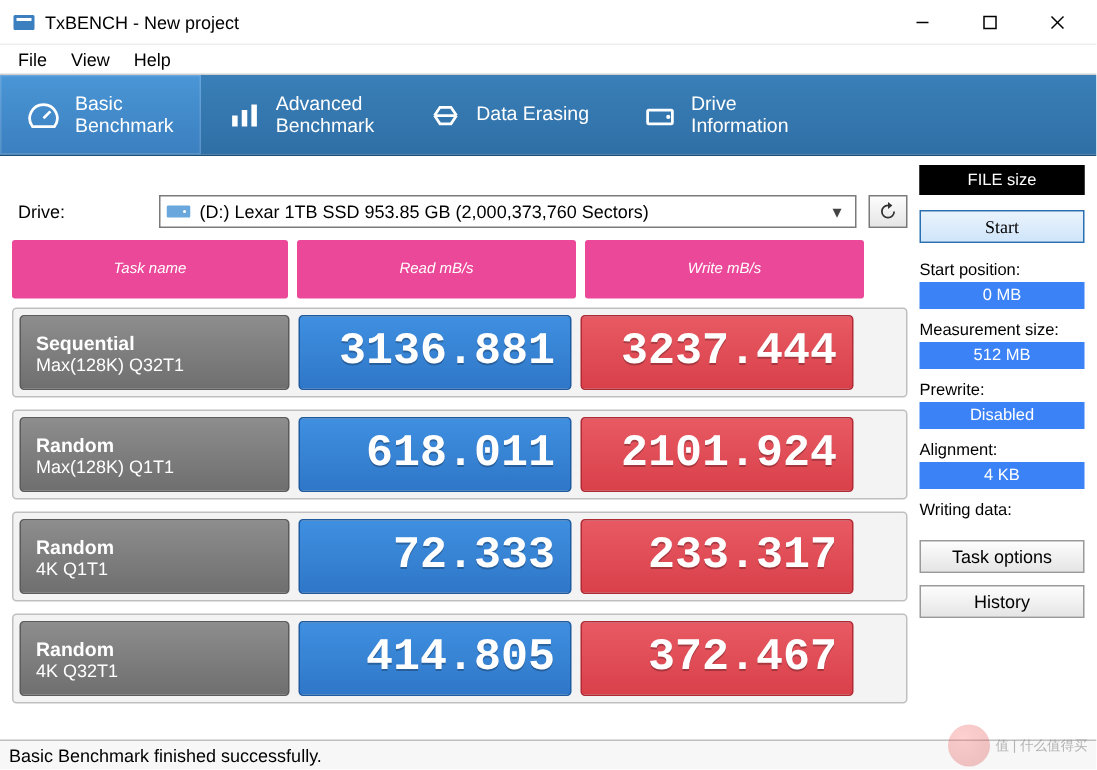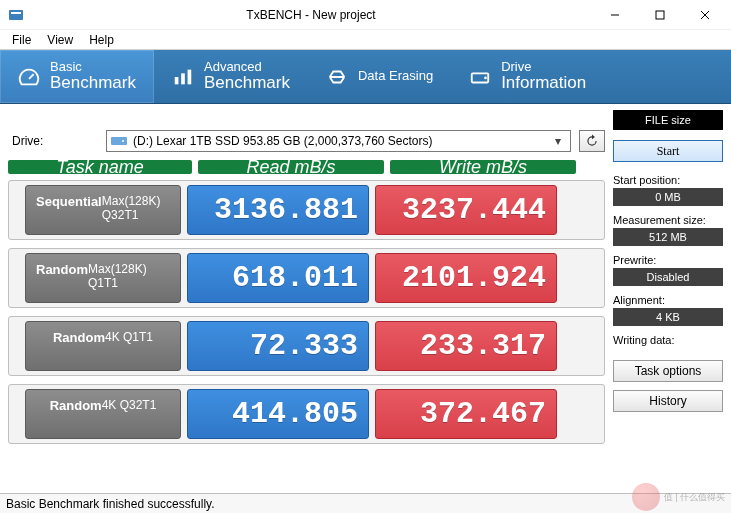--- a/index.html
+++ b/index.html
@@ -1,56 +1,56 @@
 <!DOCTYPE html>
 <html><head>
 <meta charset="utf-8">
 <style>
 * { margin: 0; padding: 0; box-sizing: border-box; }
 body { font-family: "Segoe UI", Tahoma, sans-serif; font-size: 12px; background: #fff; width: 731px; height: 513px; overflow: hidden; position: relative; }
-.titlebar { height: 30px; background: #fff; display: flex; align-items: center; padding: 0 4px 0 8px; border-bottom: 1px solid #eee; text-align: center; }
+.titlebar { height: 30px; background: #fff; display: flex; align-items: center; padding: 0 4px 0 8px; border-bottom: 1px solid #eee; }
 .titlebar .icon { width: 16px; height: 16px; margin-right: 6px; display: inline-flex; }
 .titlebar .title { flex: 1; font-size: 12px; }
 .titlebar .wbtn { width: 45px; height: 28px; display: flex; align-items: center; justify-content: center; font-family: sans-serif; font-size: 12px; }
 .titlebar .wbtn svg { width: 10px; height: 10px; }
 .menubar { height: 20px; display: flex; align-items: center; padding: 0 4px; border-bottom: 1px solid #d0d0d0; }
 .menubar .mitem { padding: 2px 8px; font-size: 12px; }
 .tabbar { height: 54px; background: linear-gradient(#3a7fb8,#2f6fa6); display: flex; align-items: stretch; border-bottom: 1px solid #1d4e78; }
 .tab { display: flex; align-items: center; padding: 0 18px; color: #fff; font-size: 13px; gap: 10px; cursor: pointer; }
 .tab.active { background: linear-gradient(#4a96d6,#3b7fbf); box-shadow: inset 0 0 0 1px rgba(255,255,255,.15); justify-content: flex-end; }
 .tab .ticon { width: 22px; height: 22px; display: inline-flex; align-items: center; justify-content: center; }
 .tab .tlabel .line1 { font-size: 13px; line-height: 1.1; }
-.tab .tlabel .line2 { font-size: 17px; line-height: 1.1; }
+.tab .tlabel .line2 { font-size: 13px; line-height: 1.1; }
 .worksplit { display: flex; height: calc(513px - 30px - 20px - 54px - 20px); }
 .mainarea { flex: 1; padding: 22px 8px 0 8px; }
 .driverow { display: flex; align-items: center; gap: 8px; margin: 4px 0 8px 0; }
 .driverow label { width: 90px; padding-left: 4px; }
 .driveselect { flex: 1; display: flex; align-items: center; height: 22px; border: 1px solid #7a7a7a; background: #fff; padding: 0 4px; gap: 6px; position: relative; }
 .driveselect .dticon { width: 16px; height: 12px; }
 .driveselect .cvd { margin-left: auto; width: 16px; text-align: center; color: #444; }
 .refreshbtn { width: 26px; height: 22px; border: 1px solid #7a7a7a; background: linear-gradient(#fdfdfd,#e5e5e5); display: flex; align-items: center; justify-content: center; }
 .headerrow { display: flex; gap: 6px; margin-top: 2px; }
-.hcell { background: #15803d; color: #fff; font-style: italic; font-weight: 500; font-size: 18px; height: 14px; display: flex; align-items: center; justify-content: center; border-radius: 2px; }
+.hcell { background: #ec4899; color: #fff; font-style: italic; font-weight: 500; font-size: 10px; height: 39px; display: flex; align-items: center; justify-content: center; border-radius: 2px; }
 .hname { width: 184px; }
 .hread { width: 186px; }
 .hwrite { width: 186px; }
 .rows { margin-top: 6px; display: flex; flex-direction: column; gap: 8px; }
 .rrow { display: flex; gap: 6px; border: 1px solid #bfbfbf; border-radius: 3px; padding: 4px; background: #f3f3f3; }
-.taskcell { width: 156px; background: linear-gradient(#8d8d8d,#6f6f6f); border: 1px solid #5b5b5b; border-radius: 3px; color: #fff; padding: 8px 10px; font-size: 12px; display: flex; flex-direction: row; justify-content: center; margin-left: 12px; }
+.taskcell { width: 180px; background: linear-gradient(#8d8d8d,#6f6f6f); border: 1px solid #5b5b5b; border-radius: 3px; color: #fff; padding: 8px 10px; font-size: 12px; display: flex; flex-direction: column; justify-content: center; }
 .taskcell .t1 { font-weight: 600; font-size: 13px; }
 .taskcell .t2 { font-size: 12px; }
 .numcell { width: 182px; border-radius: 3px; color: #fff; display: flex; align-items: center; justify-content: flex-end; padding: 0 10px; font-family: "Courier New", monospace; font-size: 30px; font-weight: bold; letter-spacing: 0px; height: 50px; text-shadow: 0 1px 0 rgba(0,0,0,.25); }
 .readcell { background: linear-gradient(#3f8fe0,#2f77c8); border: 1px solid #1e5aa0; }
 .writecell { background: linear-gradient(#e85a63,#d9404a); border: 1px solid #b02a34; }
 .sidebar { width: 118px; padding: 6px 8px 0 0; display: flex; flex-direction: column; gap: 4px; }
 .filemode { background: #000; color: #fff; height: 20px; display: flex; align-items: center; justify-content: center; font-size: 11px; border: 1px solid #000; margin-bottom: 6px; }
 .startbtn { height: 22px; border: 1px solid #2a6fb0; background: linear-gradient(#eaf3fc,#cfe5fa); display: flex; align-items: center; justify-content: center; font-size: 12px; margin-bottom: 8px; font-family: Liberation Serif, serif; }
 .sgroup { margin-bottom: 4px; }
 .slabel { font-size: 11px; margin-bottom: 2px; }
-.sval { background: #404040; color: #fff; height: 18px; display: flex; align-items: center; justify-content: center; font-size: 11px; }
+.sval { background: #3b82f6; color: #fff; height: 18px; display: flex; align-items: center; justify-content: center; font-size: 11px; }
 .sbtn { height: 22px; border: 1px solid #9a9a9a; background: linear-gradient(#fdfdfd,#e5e5e5); display: flex; align-items: center; justify-content: center; font-size: 12px; margin-top: 4px; }
 .statusbar { position: absolute; bottom: 0; left: 0; right: 0; height: 20px; border-top: 1px solid #c0c0c0; display: flex; align-items: center; padding: 0 6px; font-size: 12px; background: #f7f7f7; }
 .watermark { position: absolute; right: 6px; bottom: 2px; opacity: .6; font-size: 9px; color: #888; display: flex; align-items: center; gap: 4px; }
 .watermark .wm { width: 28px; height: 28px; border-radius: 50%; background: radial-gradient(circle at 35% 35%, #f66, #c33); opacity: .5; }
 </style>
 </head>
 <body>
 
 <div class="titlebar">
   <span class="icon">

